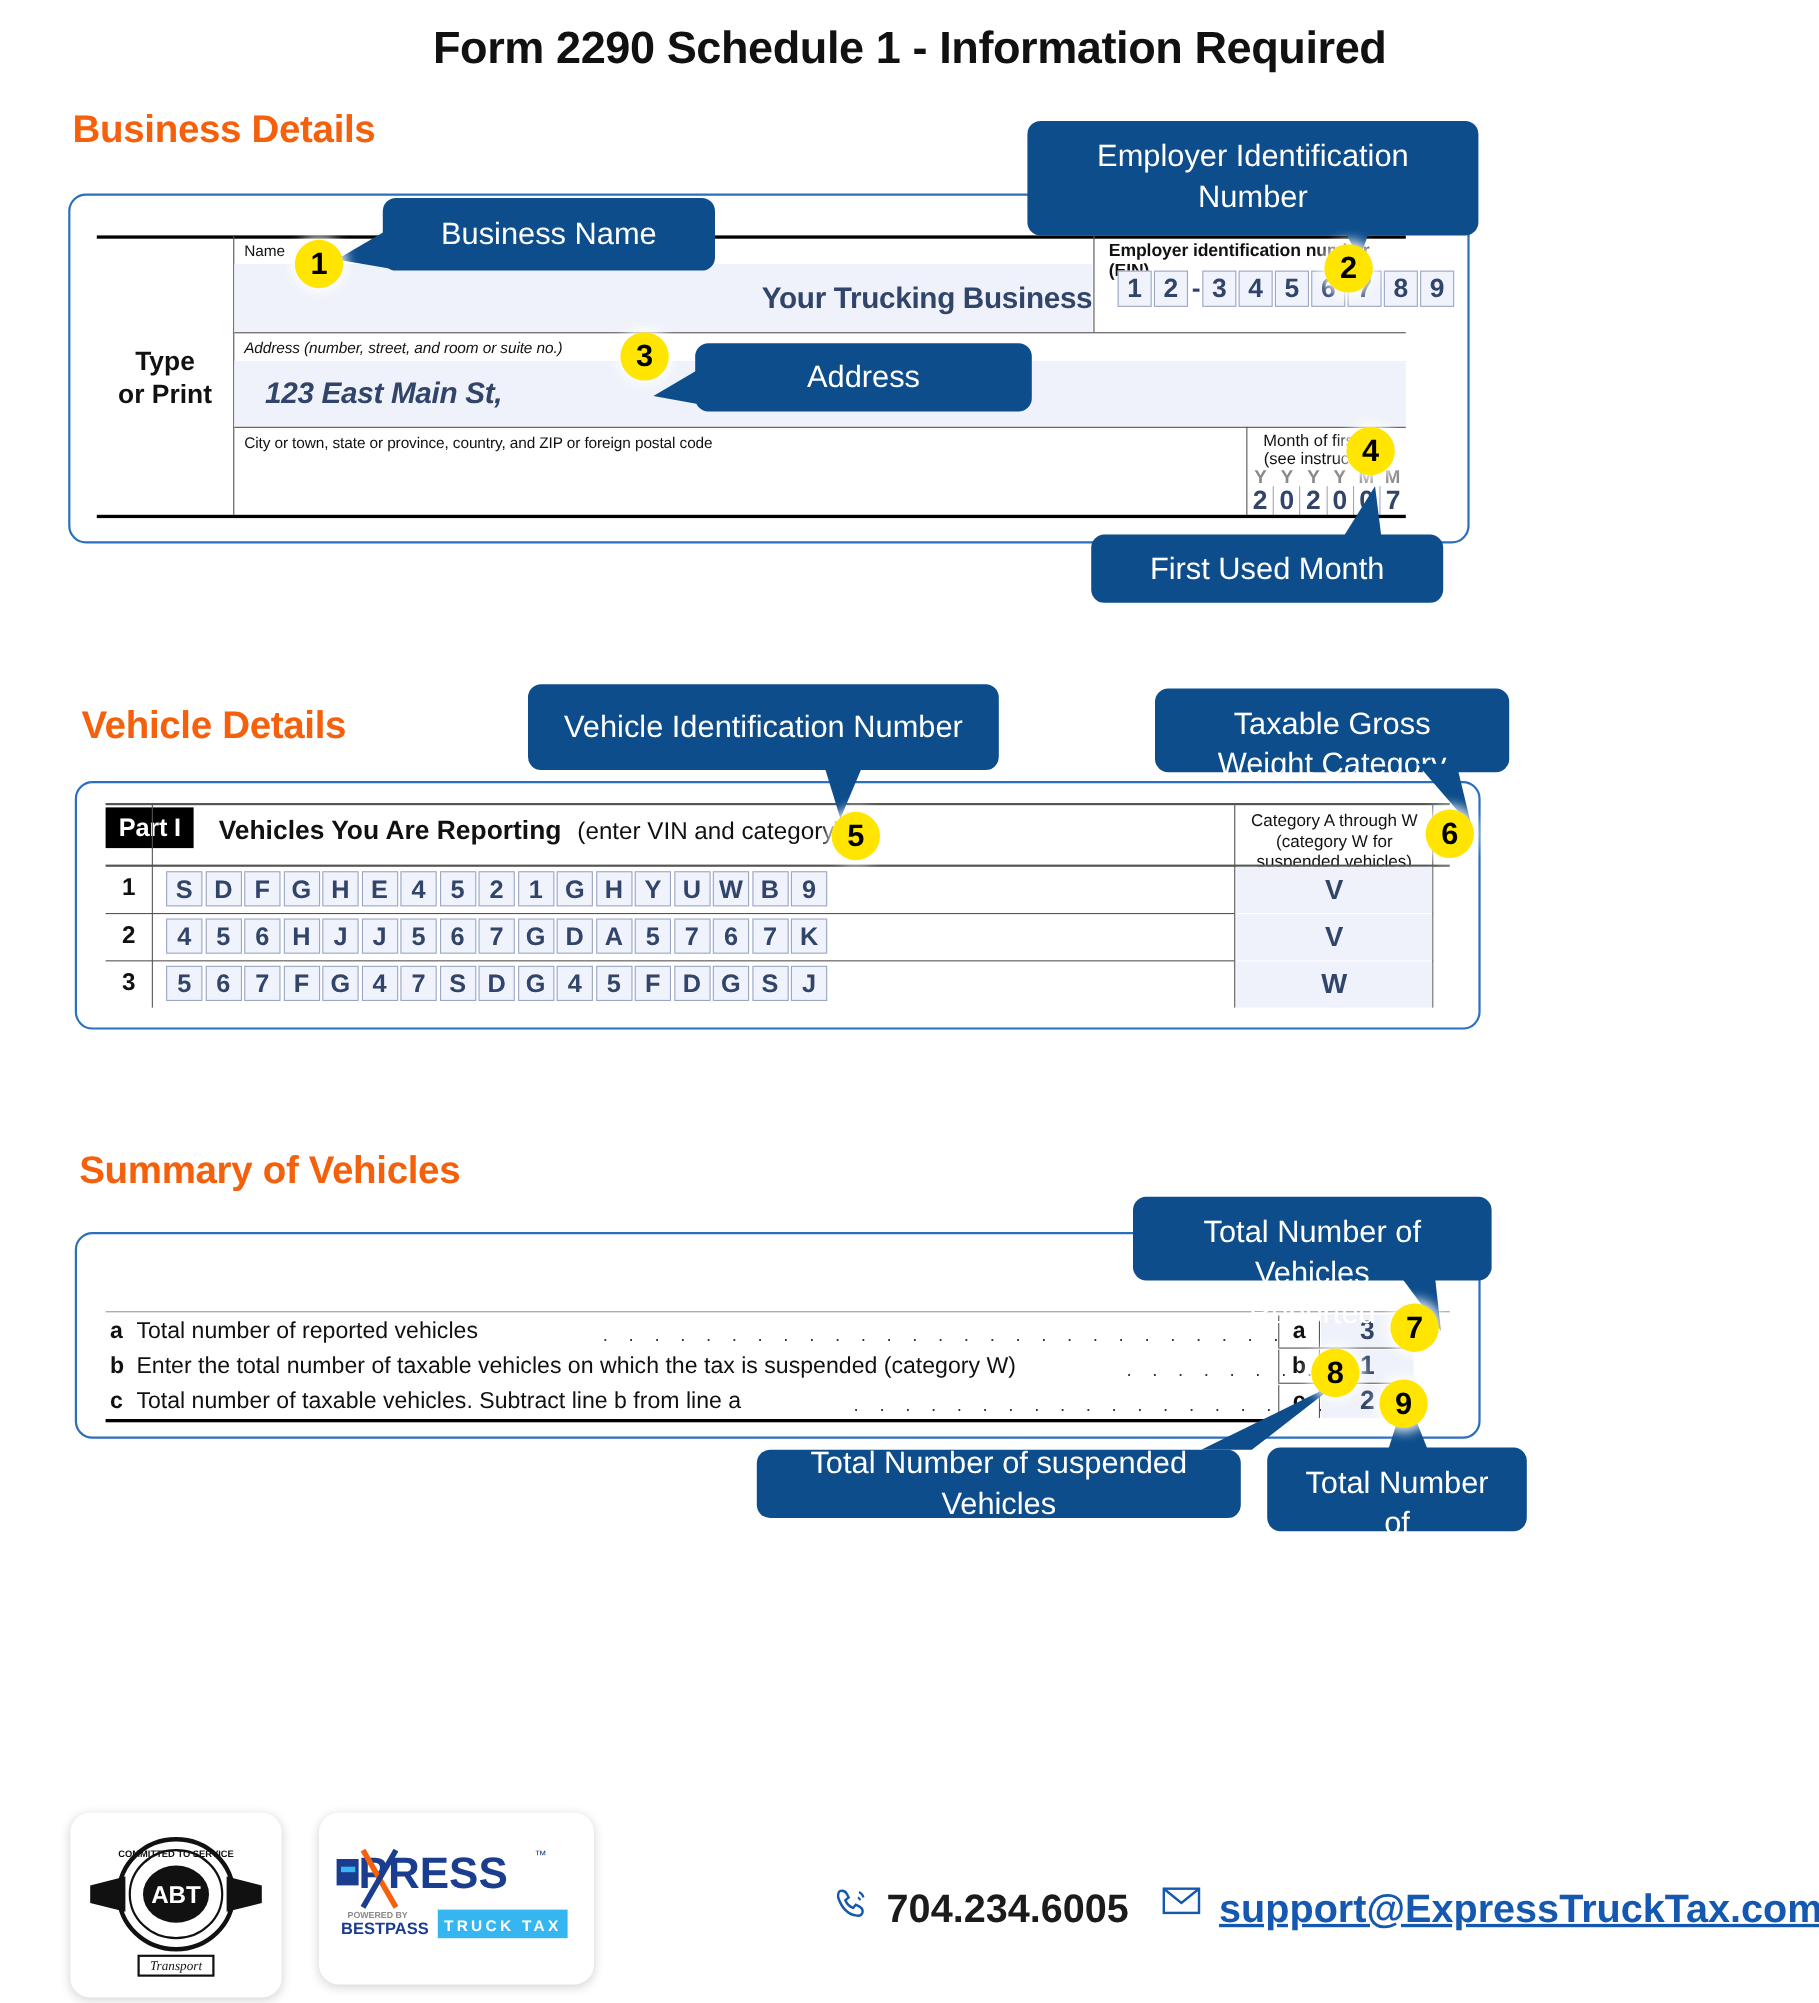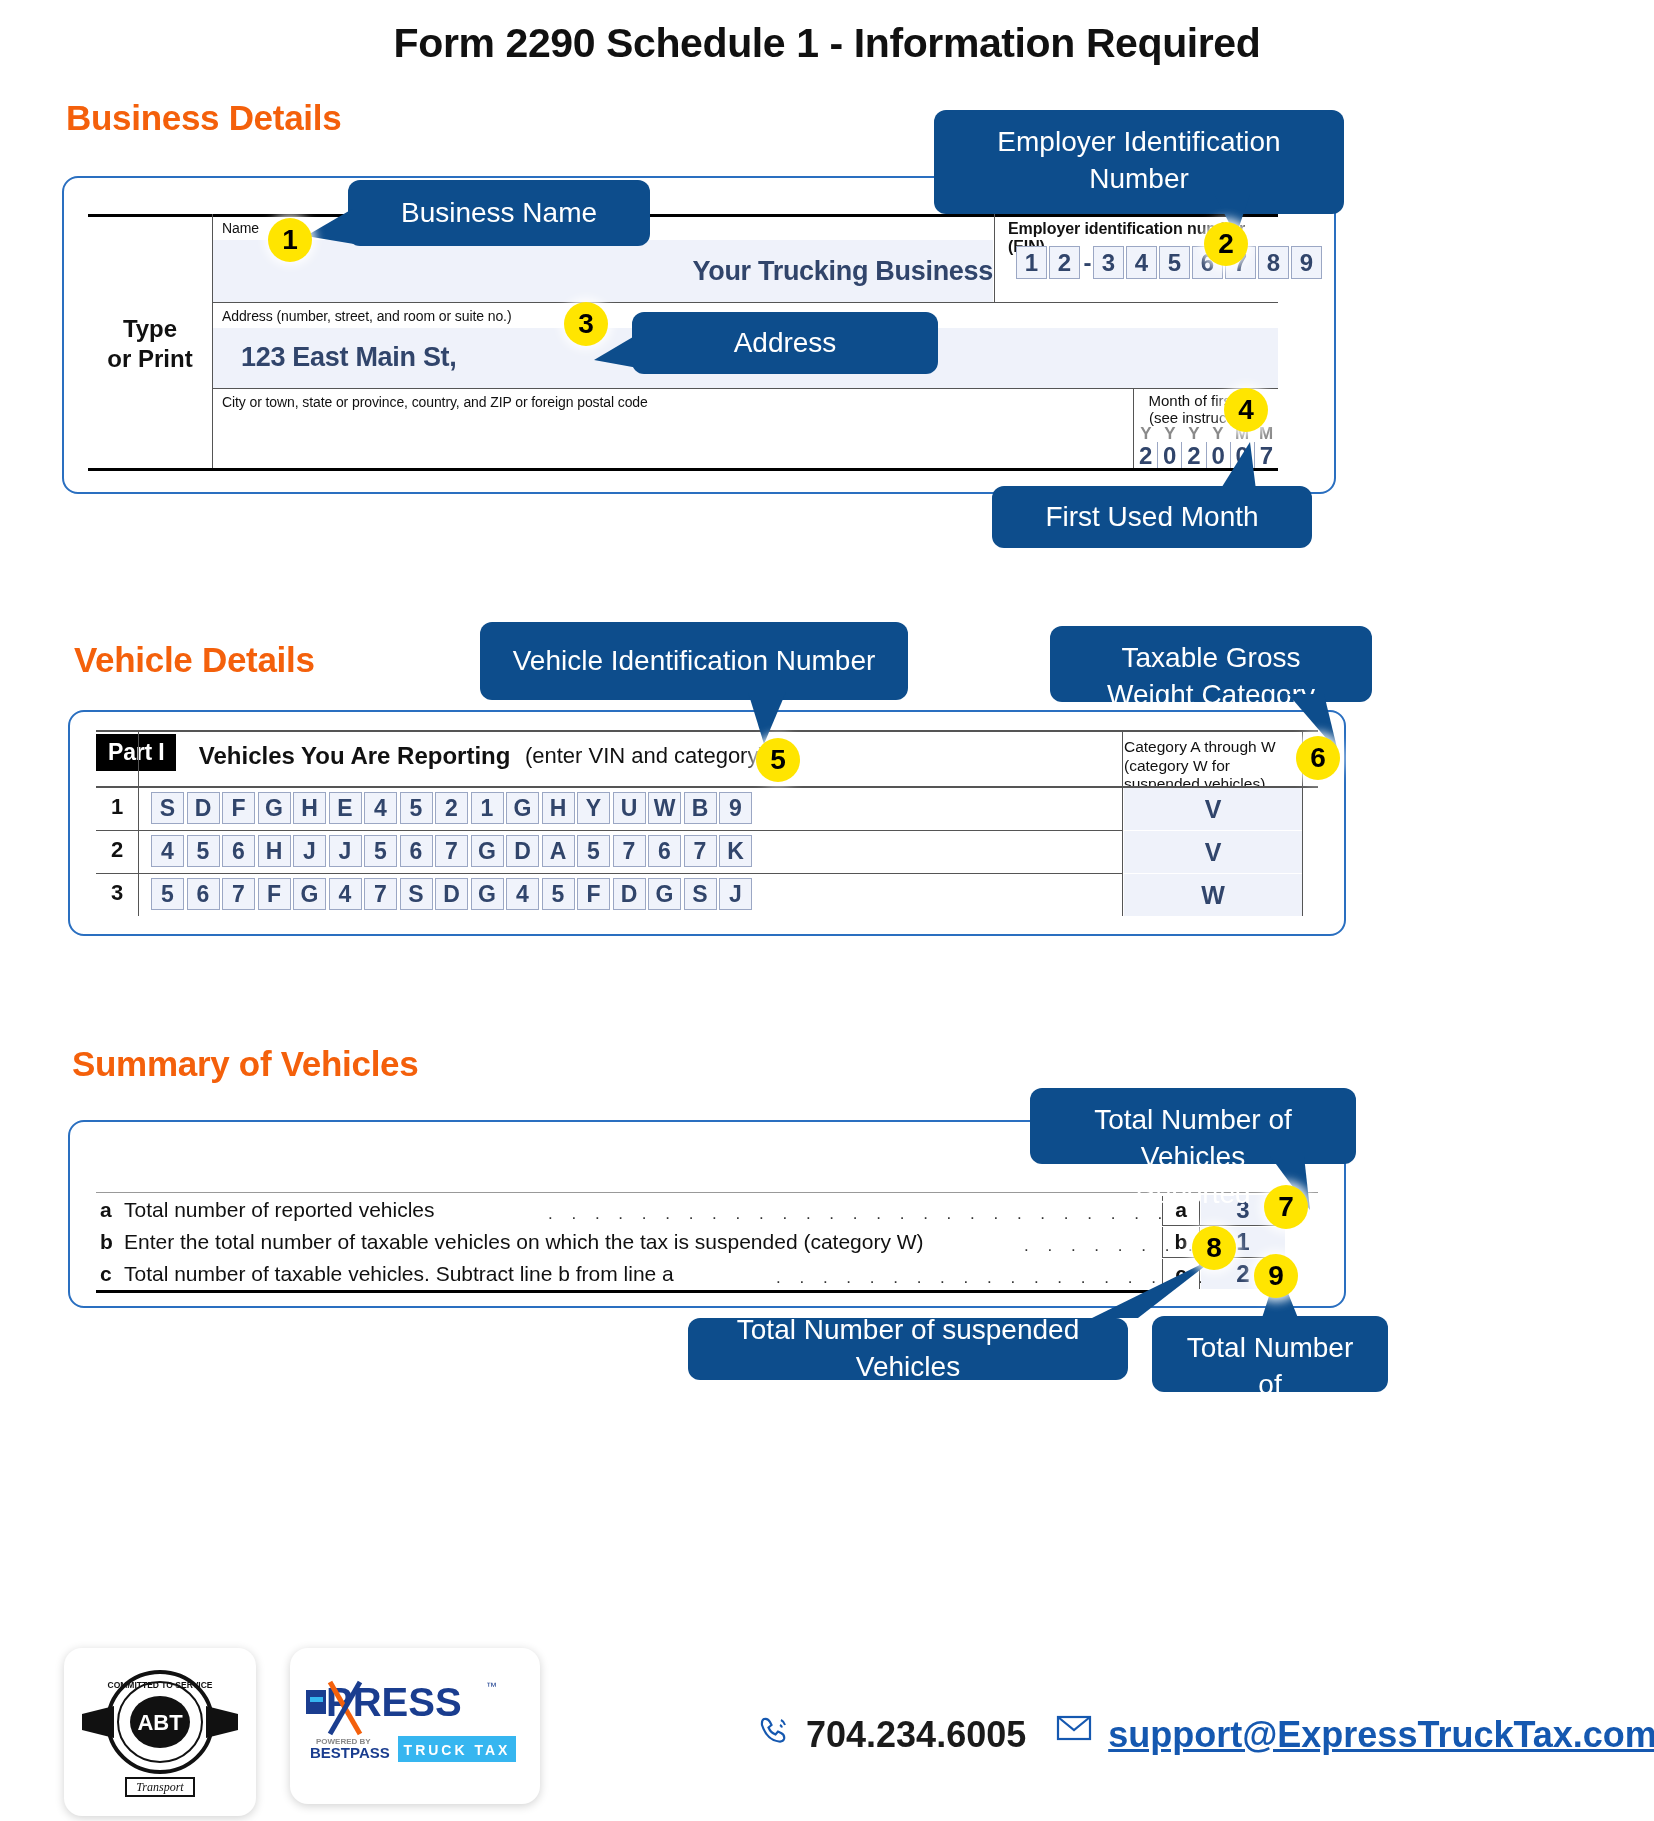--- a/index.html
+++ b/index.html
@@ -179,21 +179,21 @@
   <div style="position:absolute; left:906px; top:0; width:1px; height:88px; background:#555;"></div>
   <div style="position:absolute; left:908px; top:2px; width:282px; height:86px;">
     <div class="lbl" style="position:absolute; left:12px; top:4px; font-weight:bold; font-size:16px;">Employer identification number (EIN)</div>
     <div style="position:absolute; left:20px; top:30px; white-space:nowrap;">
       <span class="dcell">1</span><span class="dcell">2</span><span class="dash">-</span><span class="dcell">3</span><span class="dcell">4</span><span class="dcell">5</span><span class="dcell">6</span><span class="dcell">7</span><span class="dcell">8</span><span class="dcell">9</span>
     </div>
   </div>
 
   <div style="position:absolute; left:125px; top:88px; width:1065px; height:1px; background:#555;"></div>
 
-  <div style="position:absolute; left:125px; top:90px; width:1213px; height:84px;">
+  <div style="position:absolute; left:125px; top:90px; width:1213px; height:84px;font-style:italic;">
     <div class="lbl" style="position:absolute; left:9px; top:4px;">Address (number, street, and room or suite no.)</div>
     <div class="fieldbox" style="position:absolute; left:0; top:24px; width:1065px; height:60px;">
       <div class="val" style="padding:14px 0 0 28px;">123 East Main St,</div>
     </div>
   </div>
 
   <div style="position:absolute; left:125px; top:174px; width:1065px; height:1px; background:#555;"></div>
 
   <div style="position:absolute; left:125px; top:176px; width:920px; height:78px;">
     <div class="lbl" style="position:absolute; left:9px; top:4px;">City or town, state or province, country, and ZIP or foreign postal code</div>
@@ -272,21 +272,21 @@
   <div style="position:absolute; left:0; top:0; width:1222px; height:2px; background:#555;"></div>
 
   <div style="position:absolute; left:0; top:4px; height:44px;">
     <span class="part-tag">Part I</span>
     <span style="display:inline-block; margin-left:18px; font-size:24px; font-weight:bold; color:#111; vertical-align:middle;">Vehicles You Are Reporting</span>
     <span style="display:inline-block; margin-left:10px; font-size:22px; color:#111; vertical-align:middle;">(enter VIN and category)</span>
   </div>
 
   <div style="position:absolute; left:1026px; top:2px; width:1px; height:184px; background:#555;"></div>
   <div style="position:absolute; left:1206px; top:2px; width:1px; height:184px; background:#555;"></div>
-  <div style="position:absolute; left:1028px; top:4px; width:178px; text-align:left; font-size:15.5px; color:#111; line-height:1.2; padding-top:4px;">
+  <div style="position:absolute; left:1028px; top:4px; width:178px; text-align:center; font-size:15.5px; color:#111; line-height:1.2; padding-top:4px;">
     <div>Category A through W</div>
     <div>(category W for</div>
     <div>suspended vehicles)</div>
   </div>
 
   <div style="position:absolute; left:0; top:56px; width:1222px; height:2px; background:#555;"></div>
 
   <div style="position:absolute; left:42px; top:0px; width:1px; height:186px; background:#555;"></div>
 
   <div style="position:absolute; left:0; top:58px; width:1222px; height:42px;">

